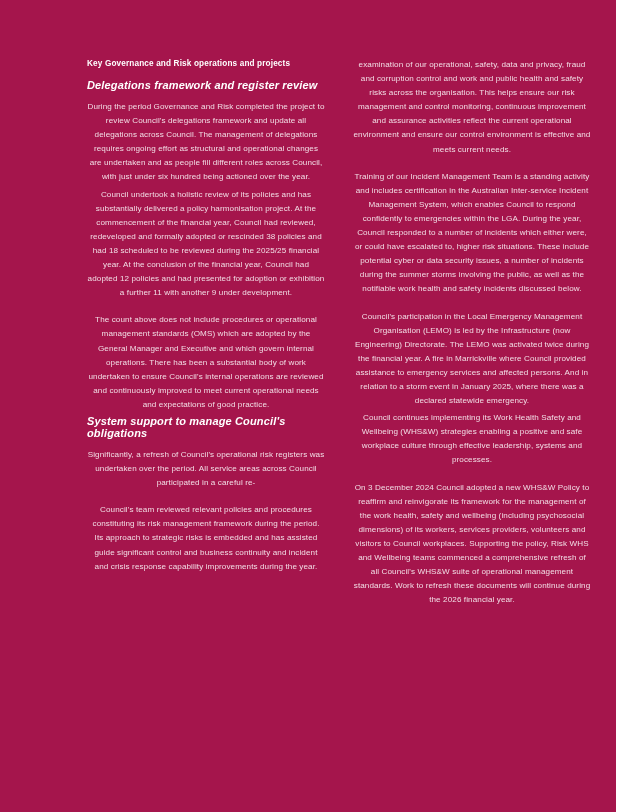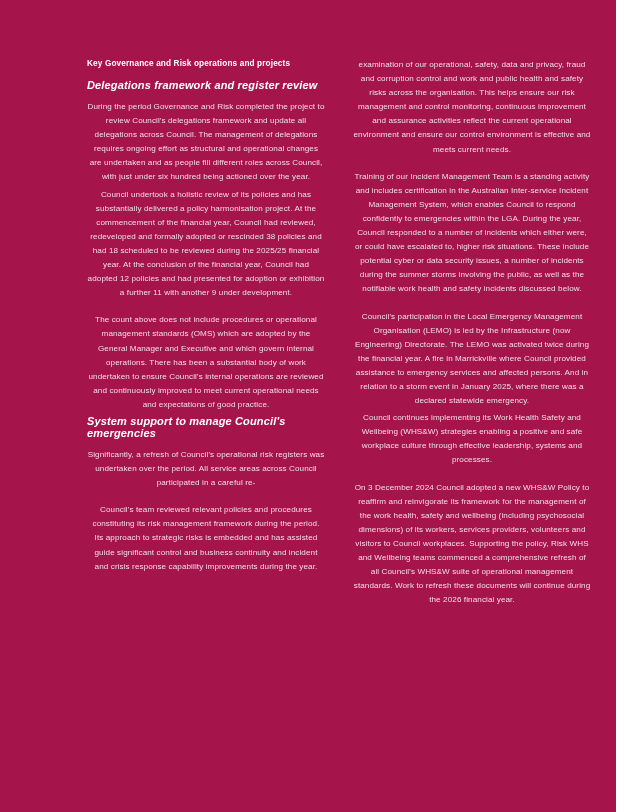--- a/index.html
+++ b/index.html
@@ -91,21 +91,21 @@
         <h4 class="subheading">Delegations framework and register review</h4>
         <p class="body">During the period Governance and Risk completed the project to review Council's delegations framework and update all delegations across Council. The management of delegations requires ongoing effort as structural and operational changes are undertaken and as people fill different roles across Council, with just under six hundred being actioned over the year.</p>
       </div>
 
       <div class="block">
         <p class="body">Council undertook a holistic review of its policies and has substantially delivered a policy harmonisation project. At the commencement of the financial year, Council had reviewed, redeveloped and formally adopted or rescinded 38 policies and had 18 scheduled to be reviewed during the 2025/25 financial year. At the conclusion of the financial year, Council had adopted 12 policies and had presented for adoption or exhibition a further 11 with another 9 under development.</p>
         <p class="body">The count above does not include procedures or operational management standards (OMS) which are adopted by the General Manager and Executive and which govern internal operations. There has been a substantial body of work undertaken to ensure Council's internal operations are reviewed and continuously improved to meet current operational needs and expectations of good practice.</p>
       </div>
 
       <div class="block">
-        <h4 class="subheading">System support to manage Council's emergencies</h4>
+        <h4 class="subheading">System support to manage Council's obligations</h4>
       </div>
 
       <div class="block">
         <p class="body">Significantly, a refresh of Council's operational risk registers was undertaken over the period. All service areas across Council participated in a careful re-</p>
         <p class="body">Council's team reviewed relevant policies and procedures constituting its risk management framework during the period. Its approach to strategic risks is embedded and has assisted guide significant control and business continuity and incident and crisis response capability improvements during the year.</p>
       </div>
     </div>
 
     <div class="column">
       <div class="block">

